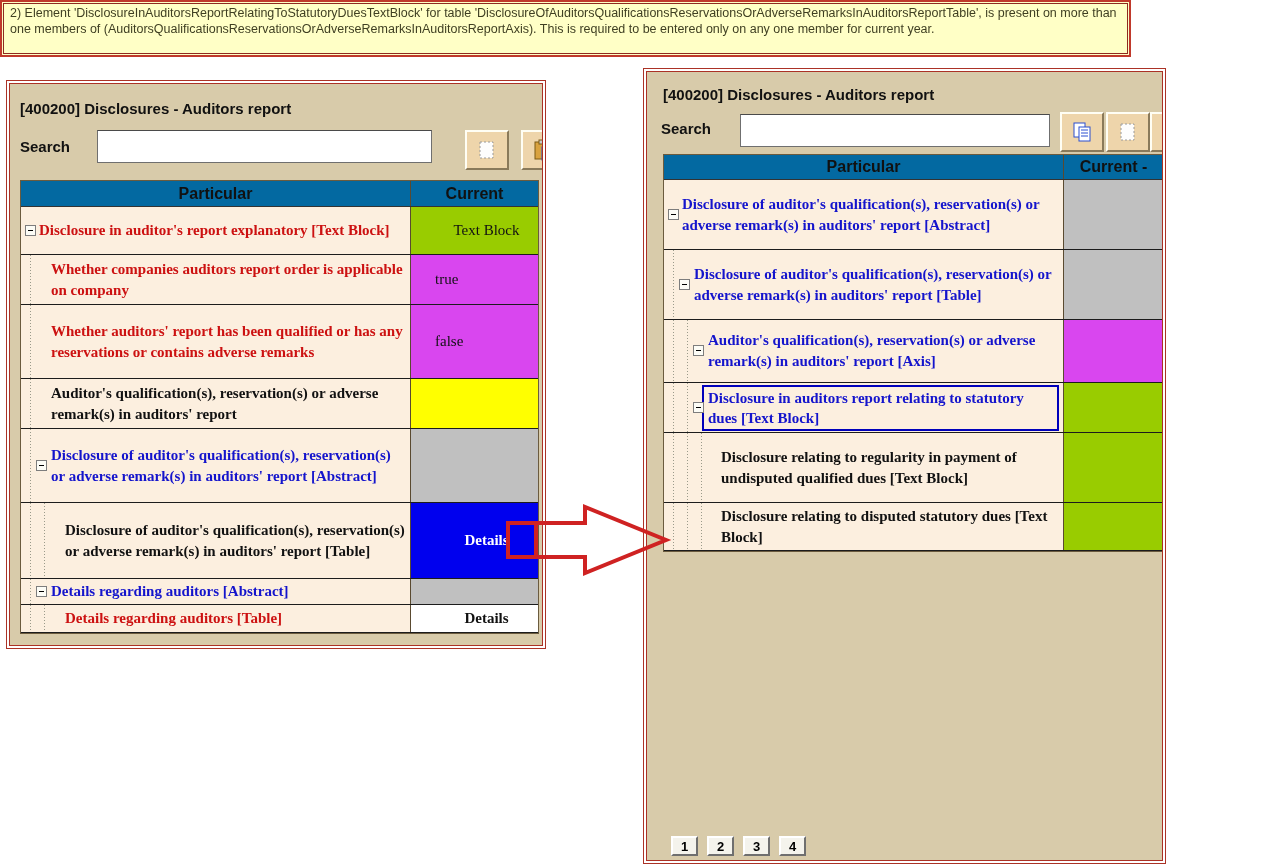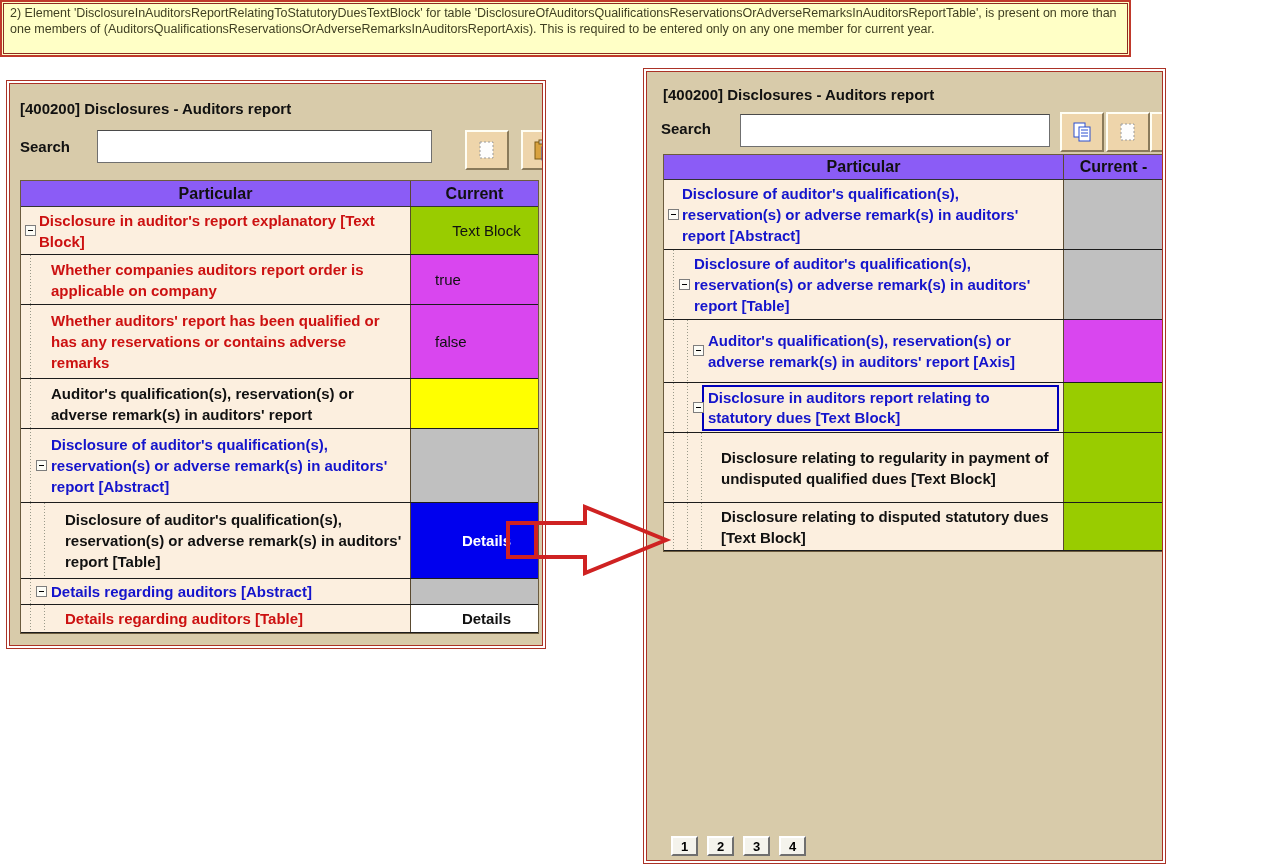--- a/index.html
+++ b/index.html
@@ -40,31 +40,31 @@
   .left-panel  .tb-btn.b2 { left:511px; top:46px; }
   .right-panel .tb-btn.b1 { left:413px; top:40px; }
   .right-panel .tb-btn.b2 { left:459px; top:40px; }
   .right-panel .tb-btn.b3 { left:503px; top:40px; }
 
   
   .grid { position:absolute; border:1px solid #6b5b3e; background:#fcefdf; }
   .left-panel  .grid { left:10px; top:96px; width:519px; }
   .right-panel .grid { left:16px; top:82px; width:501px; }
 
-  .t-head { display:flex; background:#8b5cf6; border-bottom:1px solid #333; }
+  .t-head { display:flex; background:#0369a1; border-bottom:1px solid #333; }
   .left-panel  .t-head { height:26px; }
   .right-panel .t-head { height:25px; }
   .th { font-size:16px; font-weight:bold; color:#111; display:flex; align-items:center;
         justify-content:center; overflow:hidden; white-space:nowrap; }
   .th-label { flex:1; }
   .th-value { border-left:1px solid #5a4a30; }
   .left-panel  .th-value { width:128px; }
   .right-panel .th-value { width:100px; }
 
-  .t-row { display:flex; border-bottom:1px solid #1c1c1c; overflow:hidden; }
+  .t-row { display:flex; border-bottom:1px solid #1c1c1c; overflow:hidden;font-family:Liberation Serif, serif; }
   .left-panel  .t-row:nth-child(1){height:48px} .left-panel  .t-row:nth-child(2){height:50px}
   .left-panel  .t-row:nth-child(3){height:74px} .left-panel  .t-row:nth-child(4){height:50px}
   .left-panel  .t-row:nth-child(5){height:74px} .left-panel  .t-row:nth-child(6){height:76px}
   .left-panel  .t-row:nth-child(7){height:26px} .left-panel  .t-row:nth-child(8){height:28px}
   .right-panel .t-row:nth-child(1){height:70px} .right-panel .t-row:nth-child(2){height:70px}
   .right-panel .t-row:nth-child(3){height:63px} .right-panel .t-row:nth-child(4){height:50px}
   .right-panel .t-row:nth-child(5){height:70px} .right-panel .t-row:nth-child(6){height:48px}
   .right-panel .t-row:nth-child(7){height:288px; border-bottom:none;}
 
   .cell-label { flex:1; position:relative; display:flex; align-items:center;

